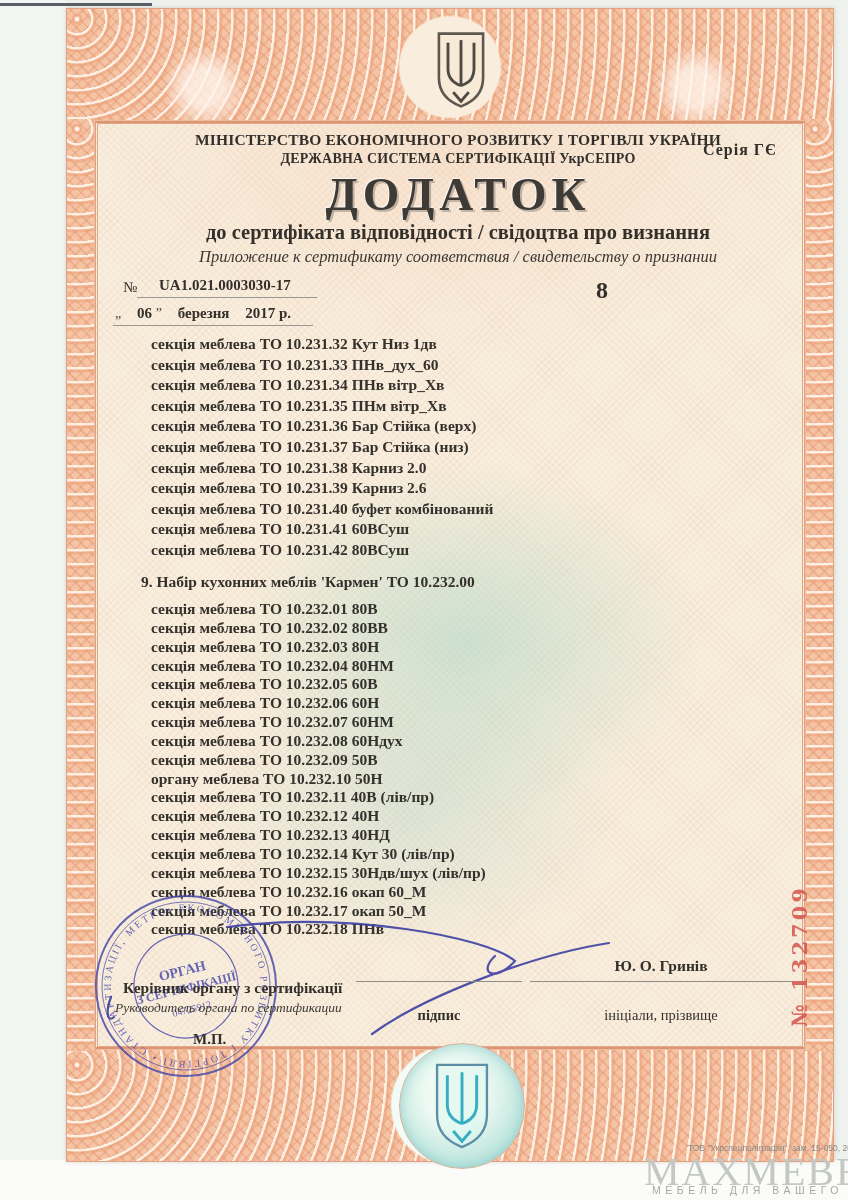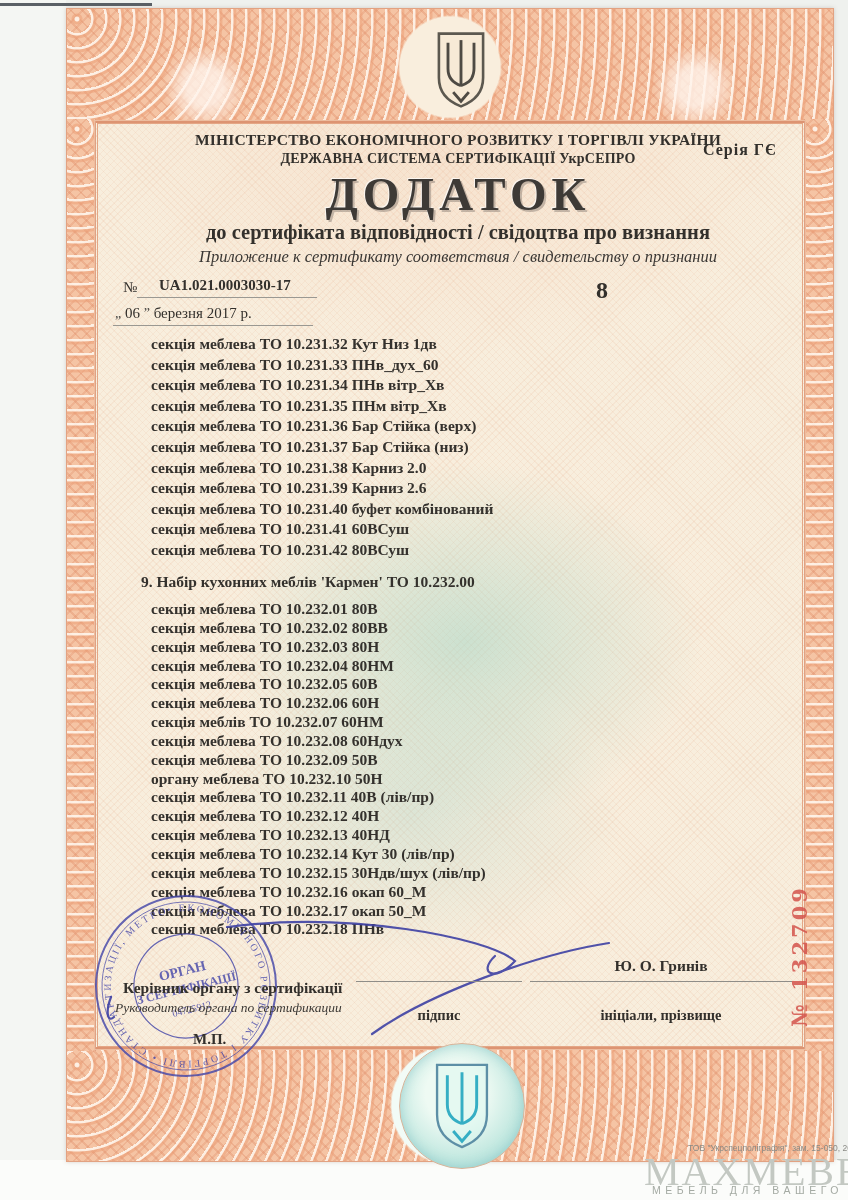--- a/index.html
+++ b/index.html
@@ -60,21 +60,21 @@
     text-shadow:2px 2px 0 rgba(130,120,110,.45), -1px -1px 0 rgba(255,255,255,.7);}
   #subtitle-ua{top:212px;font-weight:bold;font-size:20.5px;}
   #subtitle-ru{top:238px;font-style:italic;font-size:16.5px;color:#3a3734;}
 
   #num-label{position:absolute;left:56px;top:270px;font-size:15px;}
   #num-value{position:absolute;left:92px;top:268px;width:158px;font-weight:bold;font-size:15px;}
   #num-underline{position:absolute;left:70px;top:288px;width:180px;border-bottom:1px solid #9a9892;}
   #page-number{position:absolute;left:500px;top:268px;width:70px;text-align:center;font-weight:bold;font-size:24px;}
   #date-row{position:absolute;left:48px;top:296px;font-size:15px;}
   #date-row .dq{font-size:14px;color:#4a4743;}
-  #date-row b{font-weight:normal;}
+  #date-row b{font-weight:bold;margin-left:12px;}
   #date-underline{position:absolute;left:46px;top:316px;width:200px;border-bottom:1px solid #9a9892;}
 
   .item-list{position:absolute;left:84px;font-weight:bold;font-size:15.5px;color:#34312d;}
   .item-list .li{white-space:nowrap;}
   #list1{top:325px;}
   #list1 .li{line-height:20.6px;height:20.6px;}
   #section9{position:absolute;left:74px;top:564px;font-weight:bold;font-size:15.5px;color:#34312d;white-space:nowrap;}
   #list2{top:585px;margin-top:6px;}
   #list2 .li{line-height:18.85px;height:18.85px;}
 
@@ -82,21 +82,21 @@
   #country{position:absolute;left:250px;top:570px;font-weight:bold;font-size:58px;letter-spacing:16px;
     color:rgba(150,178,160,.28);text-shadow:1px 1px 0 rgba(255,255,255,.4);}
 
   
   #role-ua{position:absolute;left:56px;top:970px;font-weight:bold;font-size:15.5px;}
   #role-ru{position:absolute;left:48px;top:991px;font-style:italic;font-size:13.5px;color:#3b3835;}
   #seal-mark{position:absolute;left:126px;top:1022px;font-weight:bold;font-size:15px;}
   #sign-line{position:absolute;left:289px;top:972px;width:166px;border-bottom:1px solid #8f8d88;}
   #name-line{position:absolute;left:463px;top:972px;width:262px;border-bottom:1px solid #8f8d88;}
   #sign-label{position:absolute;left:289px;top:998px;width:166px;text-align:center;font-weight:bold;font-size:14.5px;}
-  #name-label{position:absolute;left:463px;top:998px;width:262px;text-align:center;font-weight:bold;font-size:14.5px;}
+  #name-label{position:absolute;left:463px;top:998px;width:262px;text-align:center;font-weight:normal;font-size:14.5px;}
   #signer-name{position:absolute;left:463px;top:948px;width:262px;text-align:center;font-weight:bold;font-size:15.5px;}
 
   #stamp{position:absolute;left:24px;top:882px;width:190px;height:190px;opacity:.82;transform:rotate(-14deg);}
   #signature-svg{position:absolute;left:30px;top:900px;width:670px;height:140px;pointer-events:none;}
 
   #serial{position:absolute;left:642px;top:935px;width:180px;height:24px;transform:rotate(-90deg);
     text-align:center;font-family:"DejaVu Serif", serif;font-weight:bold;font-size:21px;
     color:#d4544c;letter-spacing:3px;opacity:.85;}
 
   
@@ -174,21 +174,21 @@
       <div class="li">секція меблева ТО 10.231.42 80ВСуш</div>
     </div>
   <div id="section9">9. Набір кухонних меблів 'Кармен' ТО 10.232.00</div>
   <div id="list2" class="item-list">
       <div class="li">секція меблева ТО 10.232.01 80В</div>
       <div class="li">секція меблева ТО 10.232.02 80ВВ</div>
       <div class="li">секція меблева ТО 10.232.03 80Н</div>
       <div class="li">секція меблева ТО 10.232.04 80НМ</div>
       <div class="li">секція меблева ТО 10.232.05 60В</div>
       <div class="li">секція меблева ТО 10.232.06 60Н</div>
-      <div class="li">секція меблів ТО 10.232.07 60НМ</div>
+      <div class="li">секція меблева ТО 10.232.07 60НМ</div>
       <div class="li">секція меблева ТО 10.232.08 60Ндух</div>
       <div class="li">секція меблева ТО 10.232.09 50В</div>
       <div class="li">органу меблева ТО 10.232.10 50Н</div>
       <div class="li">секція меблева ТО 10.232.11 40В (лів/пр)</div>
       <div class="li">секція меблева ТО 10.232.12 40Н</div>
       <div class="li">секція меблева ТО 10.232.13 40НД</div>
       <div class="li">секція меблева ТО 10.232.14 Кут 30 (лів/пр)</div>
       <div class="li">секція меблева ТО 10.232.15 30Ндв/шух (лів/пр)</div>
       <div class="li">секція меблева ТО 10.232.16 окап 60_М</div>
       <div class="li">секція меблева ТО 10.232.17 окап 50_М</div>

